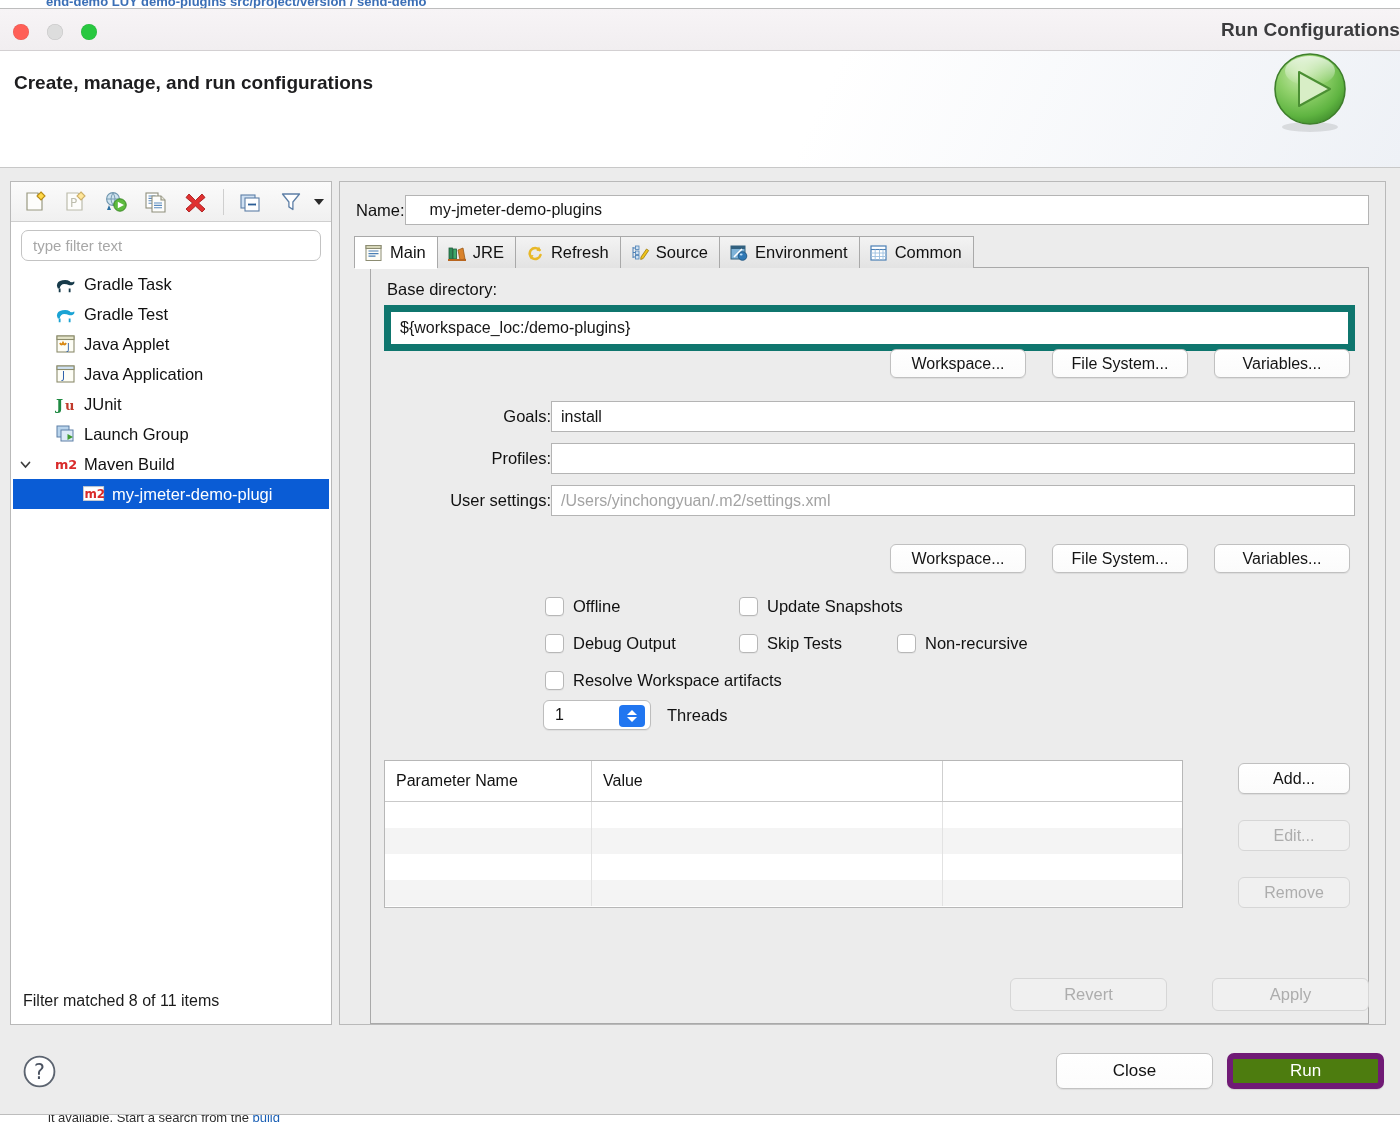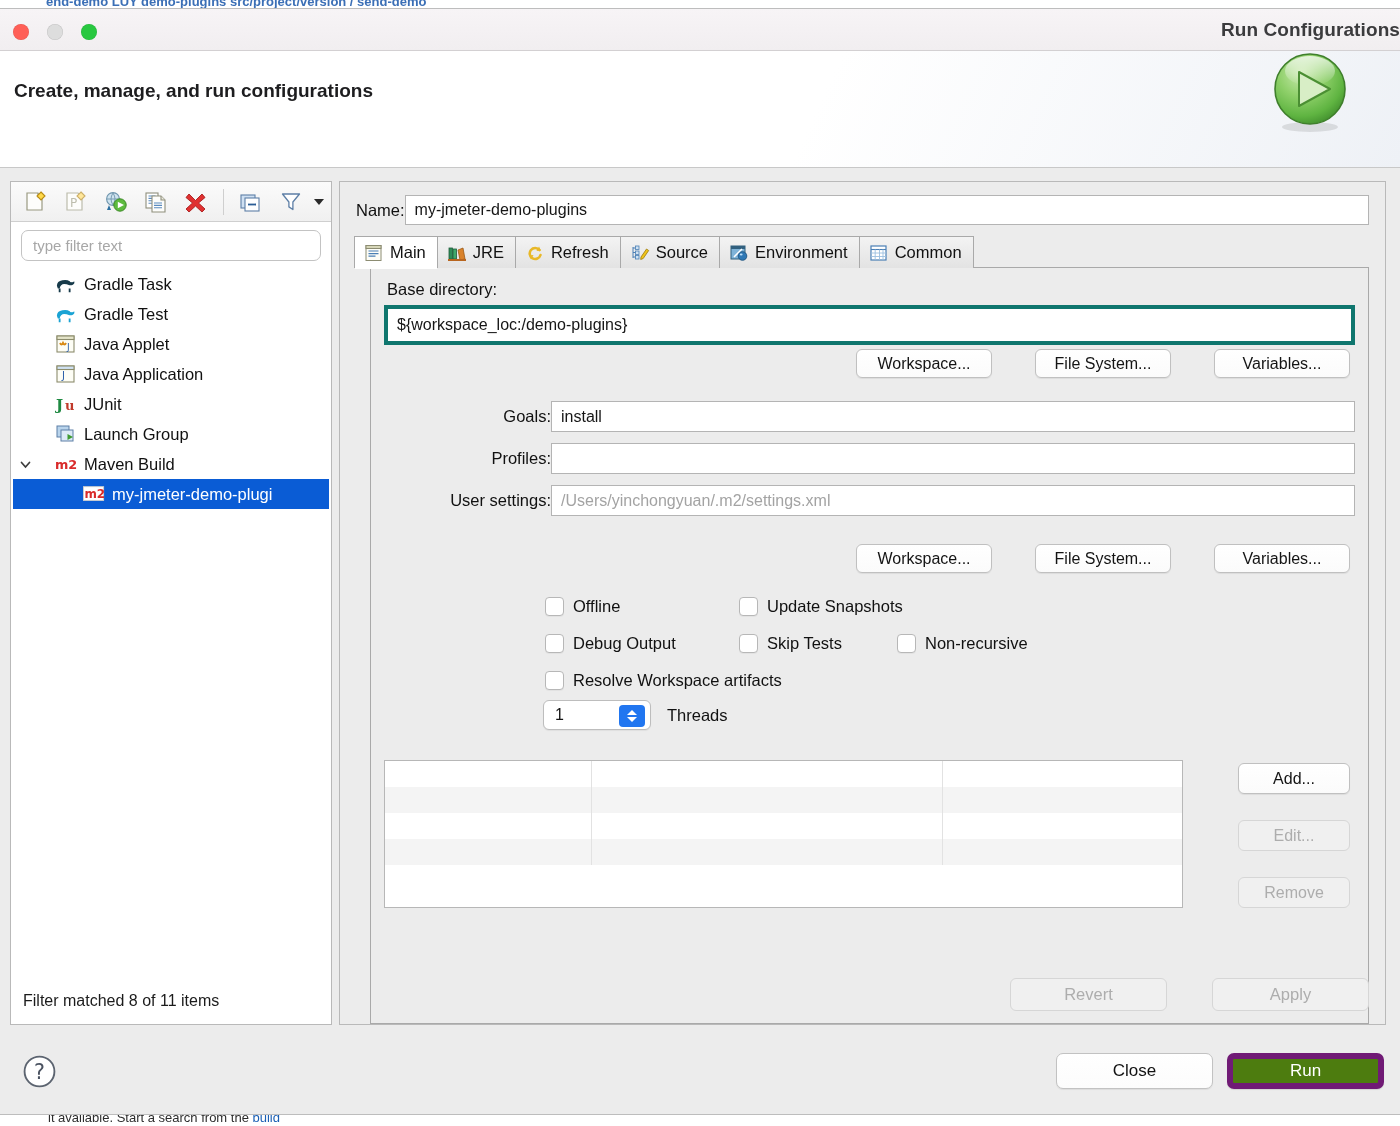--- a/index.html
+++ b/index.html
@@ -61,21 +61,21 @@
     position:relative; flex:0 0 117px; height:117px;
     background:#fdfdfd;
     border-bottom:1px solid #c8c8c8;
     overflow:hidden;
   }
   .headband-inner{
     position:absolute; left:0; top:0; right:0; bottom:0;
     background:linear-gradient(115deg,#ffffff 0%,#ffffff 58%,#eef1f6 100%);
   }
   .head-title{
-    position:absolute; left:14px; top:29px;
+    position:absolute; left:14px; top:21px;
     font-size:19px; font-weight:bold; color:#1d1d1f;
   }
   .run-badge{
     position:absolute; right:44px; top:-4px; width:92px; height:92px;
   }
 
   
   .body-area{
     flex:1 1 auto; position:relative; display:flex;
     padding:13px 14px 0 10px; gap:7px;
@@ -145,21 +145,21 @@
     display:flex; flex-direction:column;
   }
   .name-row{
     display:flex; align-items:center; 
     padding:13px 16px 10px 16px;
   }
   .name-label{ font-size:16.5px; color:#111; }
   .name-input{
     flex:1 1 auto; height:30px;
     border:1px solid #b4b4b4; background:#fff;
-    font-size:16px; color:#161616; padding:0 9px;
+    font-size:16px; color:#161616; padding:0 24px;
     font-family:"Liberation Sans", sans-serif; outline:none;
   }
 
   
   .tabstrip{
     display:flex; align-items:flex-end; padding-left:14px;
     height:33px; position:relative;
   }
   .tabstrip::after{
     content:""; position:absolute; left:14px; right:16px; bottom:0;
@@ -186,26 +186,26 @@
     flex:1 1 auto; margin:0 16px 0 30px;
     border:1px solid #a9a9a9; border-top:none;
     background:#ececec;
     position:relative;
     padding:0 0 0 0;
   }
 
   .basedir-label{ position:absolute; left:16px; top:12px; font-size:16.5px; color:#111; }
   .basedir-input{
     position:absolute; left:13px; top:37px; right:13px; height:31px;
-    border:4px solid #0f766e; background:#fff;
+    border:7px solid #0f766e; background:#fff;
     font-size:16px; color:#161616; padding:16px 9px;
     font-family:"Liberation Sans", sans-serif; outline:none;
   }
 
-  .btnrow{ position:absolute; display:flex; gap:43px; }
+  .btnrow{ position:absolute; display:flex; gap:26px; }
   .btnrow.row1{ right:18px; top:81px; }
   .btnrow.row2{ right:18px; top:276px; }
   .pbtn{
     height:29px; min-width:136px; padding:0 14px;
     background:linear-gradient(#ffffff,#fbfbfb);
     border:1px solid #c0c0c0; border-radius:6px;
     font-size:16px; color:#141414;
     font-family:"Liberation Sans", sans-serif;
     box-shadow:0 1px 1px rgba(0,0,0,.07);
     display:flex; align-items:center; justify-content:center;
@@ -657,20 +657,25 @@
             <span class="sval">1</span>
             <span class="stepper">
               <span class="chev up"></span>
               <span class="chev dn"></span>
             </span>
           </div>
           <span class="threads-label">Threads</span>
         </div>
 
         <div class="tablewrap">
+          <div class="thead">
+            <div class="th c1">Parameter Name</div>
+            <div class="th c2">Value</div>
+            <div class="th c3"></div>
+          </div>
           <div class="trow-t">
               <div class="td c1"></div>
               <div class="td c2"></div>
               <div class="td c3"></div>
             </div>
           <div class="trow-t alt">
               <div class="td c1"></div>
               <div class="td c2"></div>
               <div class="td c3"></div>
             </div>

